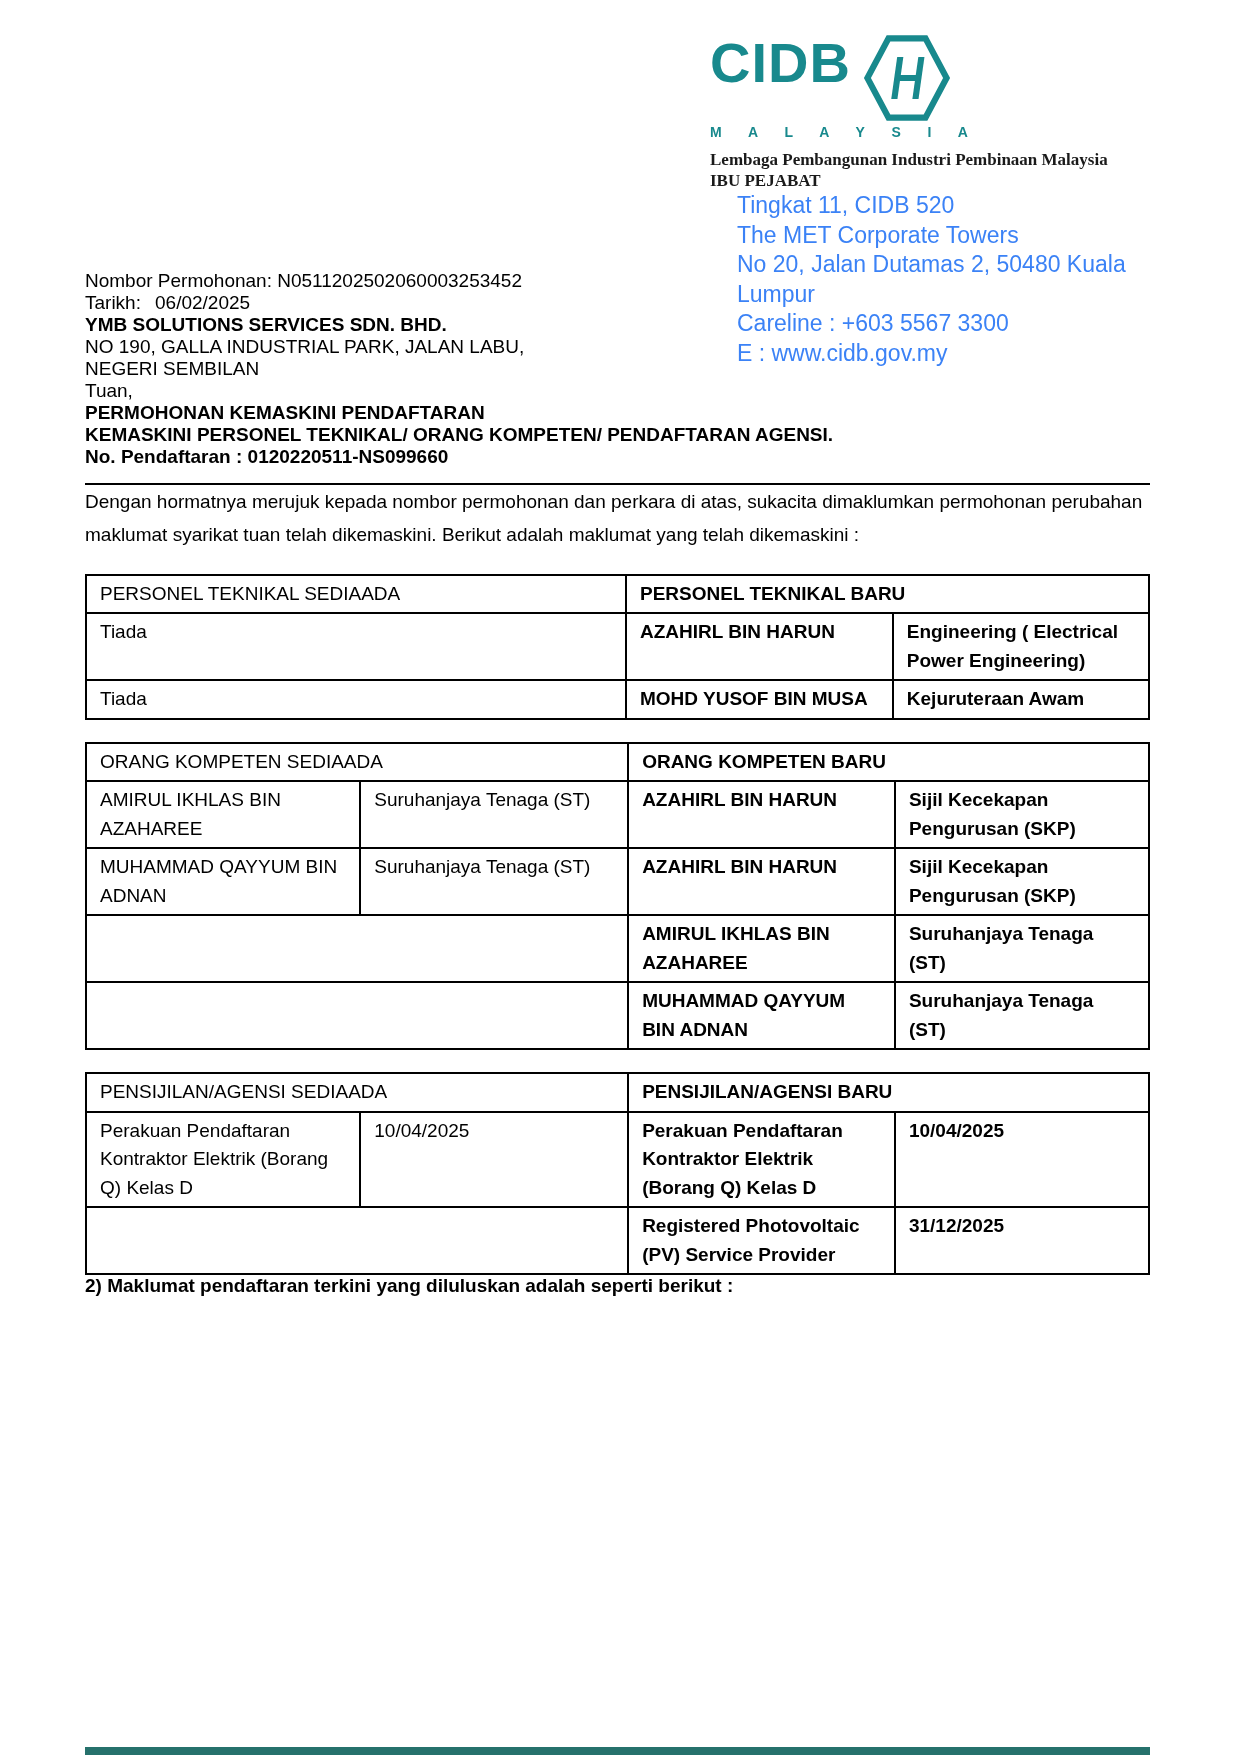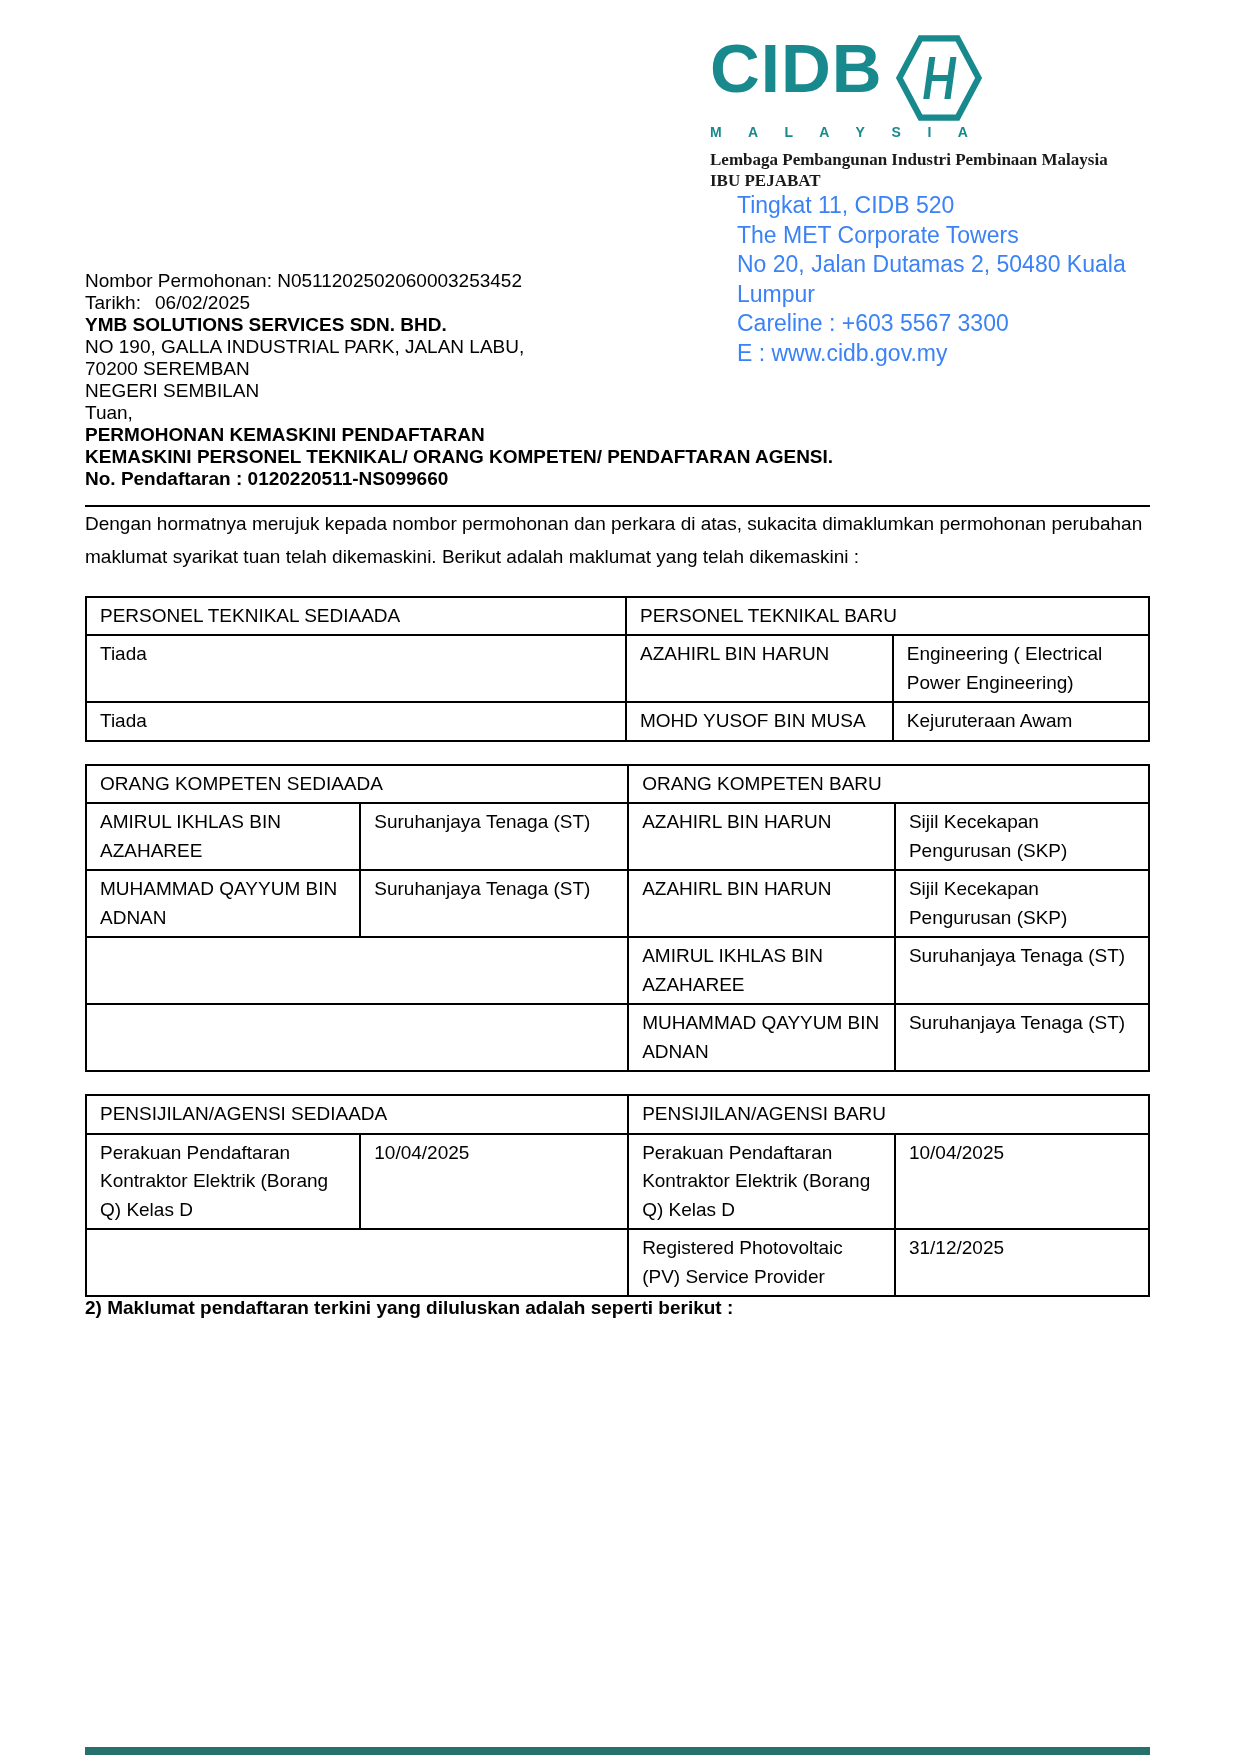--- a/index.html
+++ b/index.html
@@ -7,21 +7,21 @@
     --bar:#26716C;
   }
   *{box-sizing:border-box;}
   html,body{margin:0;padding:0;background:#fff;}
   body{font-family:"Liberation Sans","DejaVu Sans",sans-serif;color:#000;}
   .page{position:relative;width:1240px;height:1755px;background:#fff;overflow:hidden;}
 
   
   .letterhead{position:absolute;left:710px;top:36px;width:480px;}
   .logo-row{display:flex;align-items:flex-start;}
-  .logo-text{font-size:69px;font-weight:800;color:var(--brand);letter-spacing:1px;line-height:0.95;}
+  .logo-text{font-size:56px;font-weight:800;color:var(--brand);letter-spacing:1px;line-height:0.95;}
   .logo-hex{margin-left:12px;margin-top:-2px;}
   .logo-sub{font-size:14px;font-weight:700;color:var(--brand);letter-spacing:11.5px;margin-top:2px;}
   .org-block{margin-top:10px;font-size:17px;line-height:1.22;color:#1a1a1a;}
   .org-bold{font-weight:700;font-family:Liberation Serif, serif;}
   .lh-addr{font-size:23px;line-height:1.28;color:#3b82f6;margin-left:27px;}
 
   
   .content{position:absolute;left:85px;top:0;width:1065px;padding-top:270px;font-size:19px;}
   .content p{margin:0;}
   .p-nombor{margin-top:0;}
@@ -33,21 +33,21 @@
   .p-subject{margin-top:15px;font-weight:700;}
   .rule{border:none;border-top:2px solid #000;margin:15px 0 0 0;}
   .p-body{margin-top:15px;line-height:1.75;}
   .p-sec1{margin-top:25px;font-weight:700;}
   .p-sec2{margin-top:62px;font-weight:700;}
 
   
   table.doc{border-collapse:collapse;width:100%;margin-top:22px;table-layout:fixed;}
   table.doc td{border:2px solid #000;padding:4px 13px;vertical-align:top;line-height:1.5;font-size:19px;word-wrap:break-word;}
   table.doc td.hd{height:38px;vertical-align:middle;}
-  td.b{font-weight:400;}
+  td.b{font-weight:700;}
   .mt40{margin-top:40px;}
 
   
   .bottom-bar{position:absolute;left:85px;width:1065px;bottom:0;height:8px;background:var(--bar);}
 </style>
 </head>
 <body>
 
 <div class="page">
 
@@ -74,21 +74,20 @@
       <div class="lh-addr">E : www.cidb.gov.my</div>
     </div>
   </div>
 
   <div class="content">
     <p class="p-nombor">Nombor Permohonan: N0511202502060003253452</p>
     <p class="p-tarikh"><span class="tarikh-label">Tarikh:</span><span>06/02/2025</span></p>
 
     <p class="p-company">YMB SOLUTIONS SERVICES SDN. BHD.</p>
     <p class="p-addr">NO 190, GALLA INDUSTRIAL PARK, JALAN LABU,</p>
-    <p class="p-addr">70200 SEREMBAN</p>
     <p class="p-addr">NEGERI SEMBILAN</p>
 
     <p class="p-tuan">Tuan,</p>
     <p class="p-subject">PERMOHONAN KEMASKINI PENDAFTARAN</p>
     <p class="p-subject">KEMASKINI PERSONEL TEKNIKAL/ ORANG KOMPETEN/ PENDAFTARAN AGENSI.</p>
     <p class="p-subject">No. Pendaftaran : 0120220511-NS099660</p>
 
     <hr class="rule">
 
     <p class="p-body">Dengan hormatnya merujuk kepada nombor permohonan dan perkara di atas, sukacita dimaklumkan permohonan perubahan maklumat syarikat tuan telah dikemaskini. Berikut adalah maklumat yang telah dikemaskini :</p>

